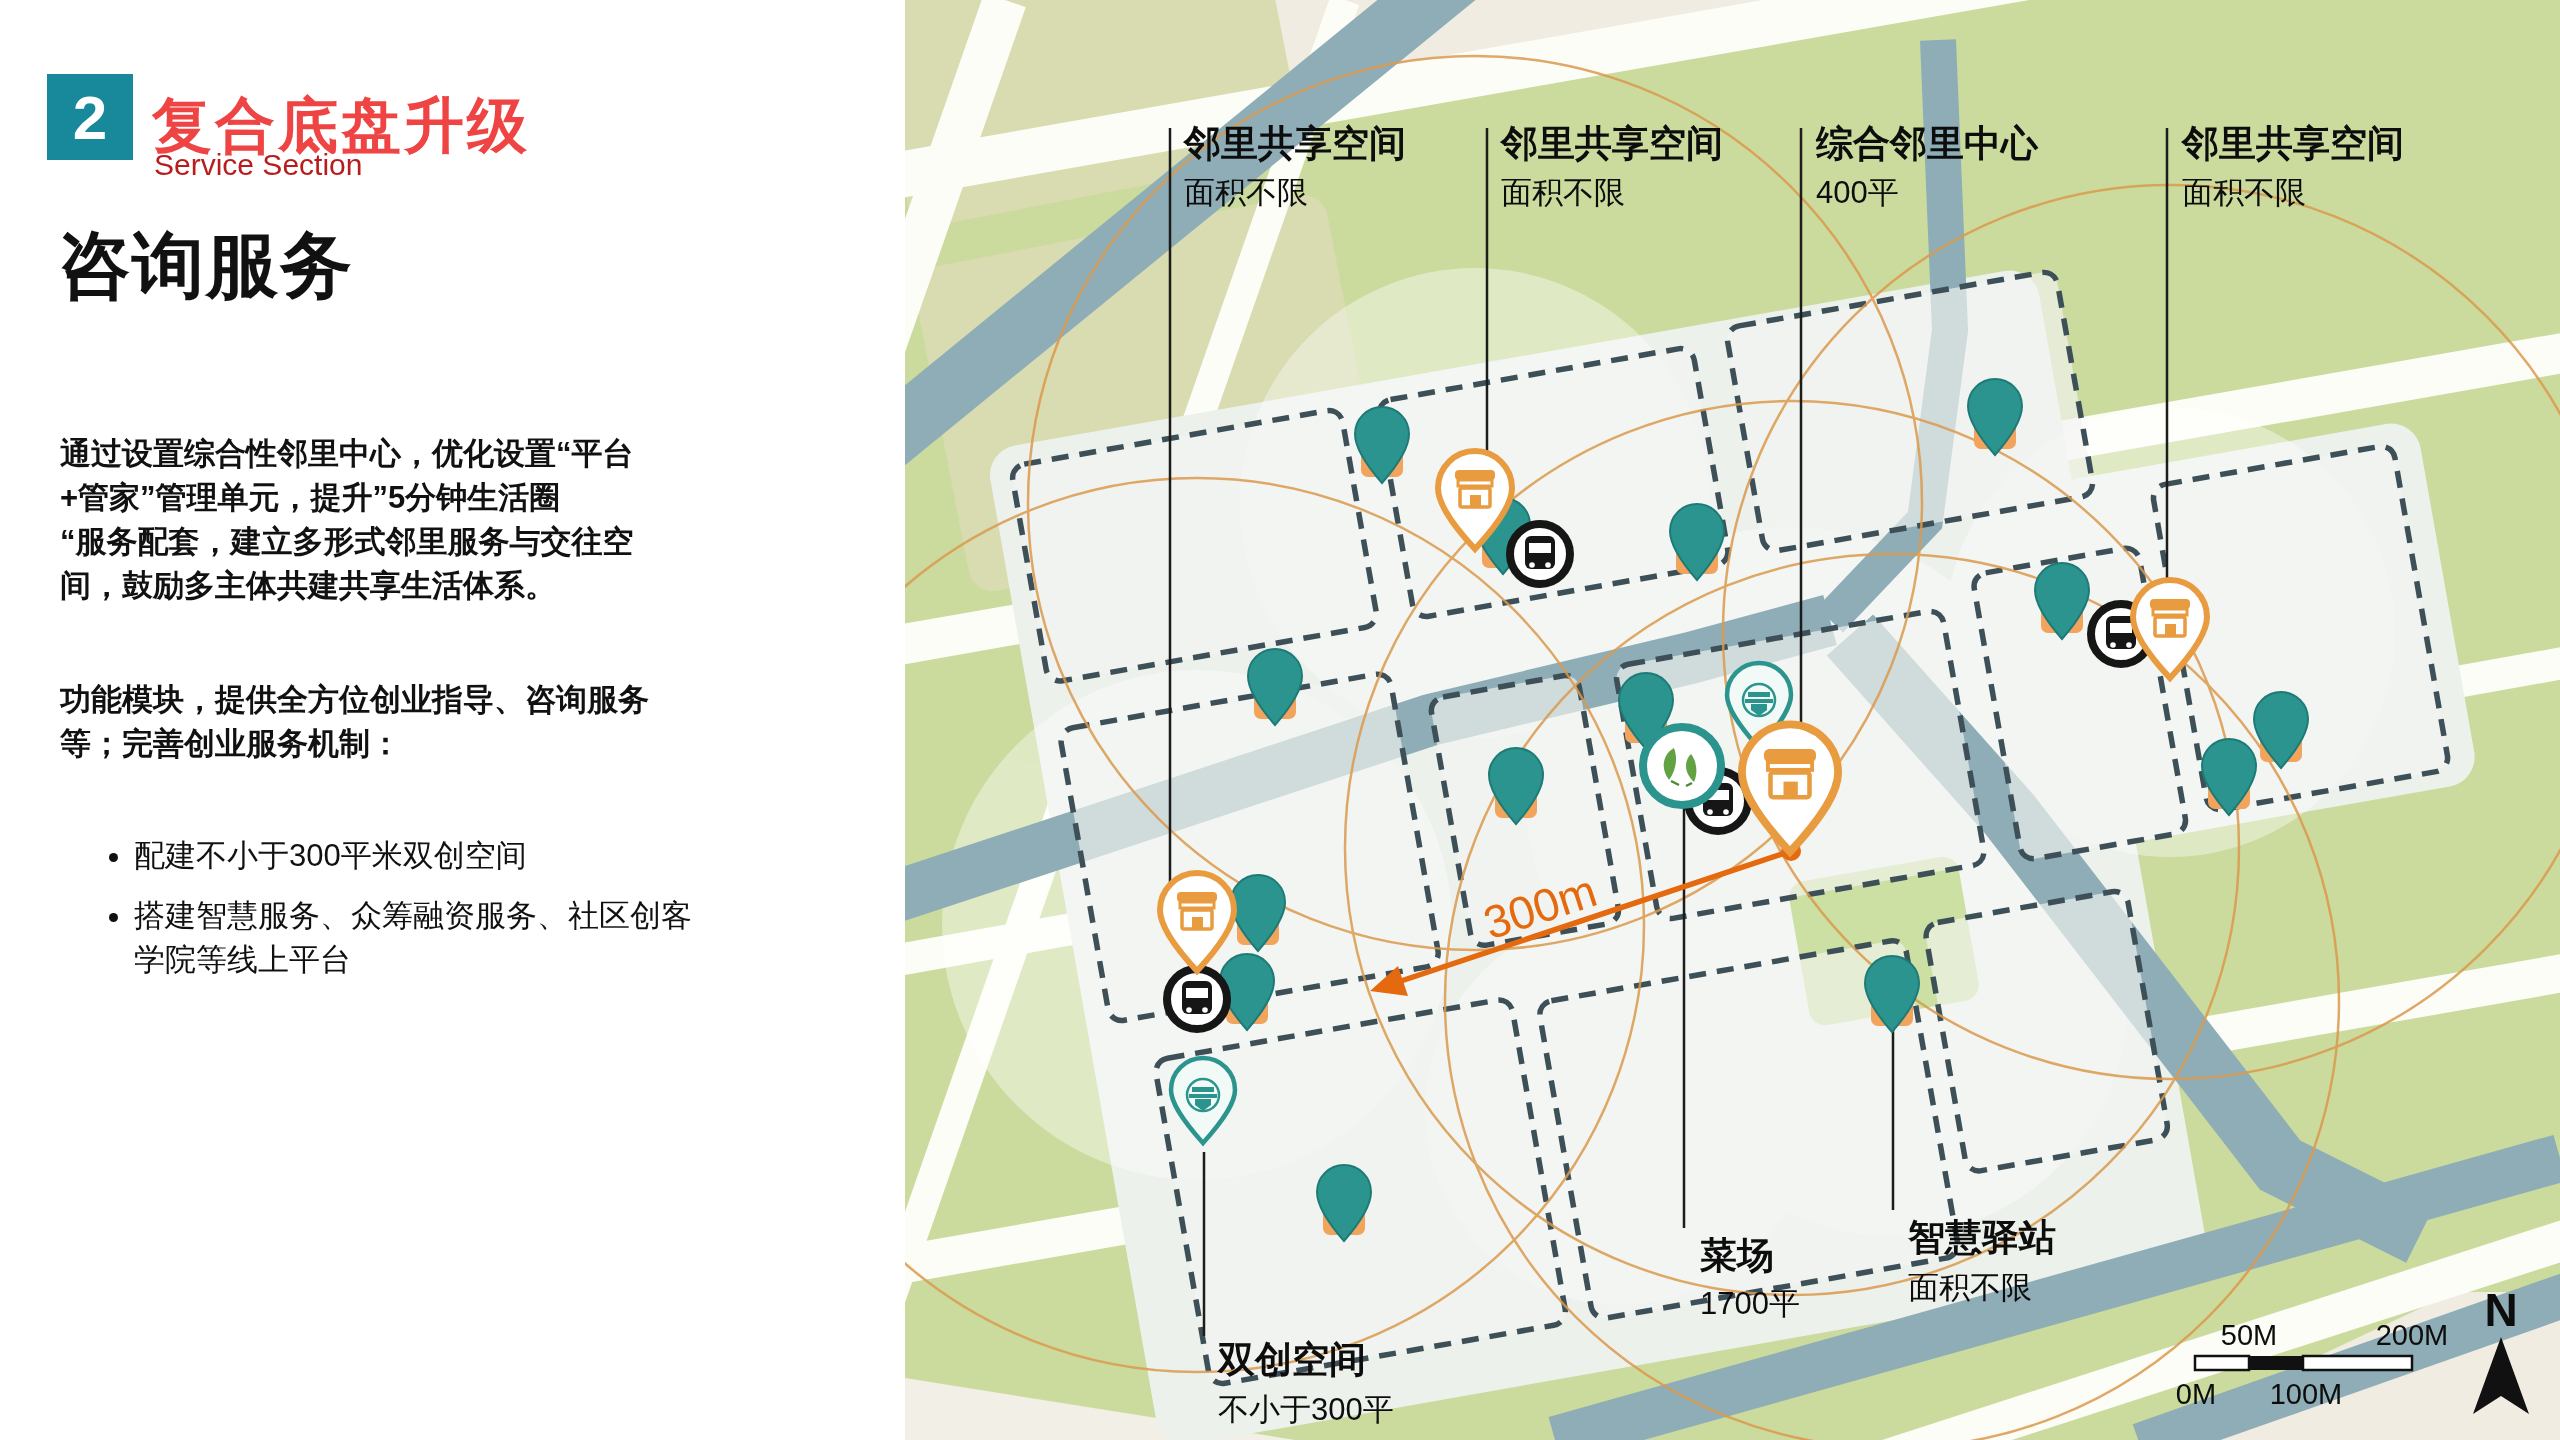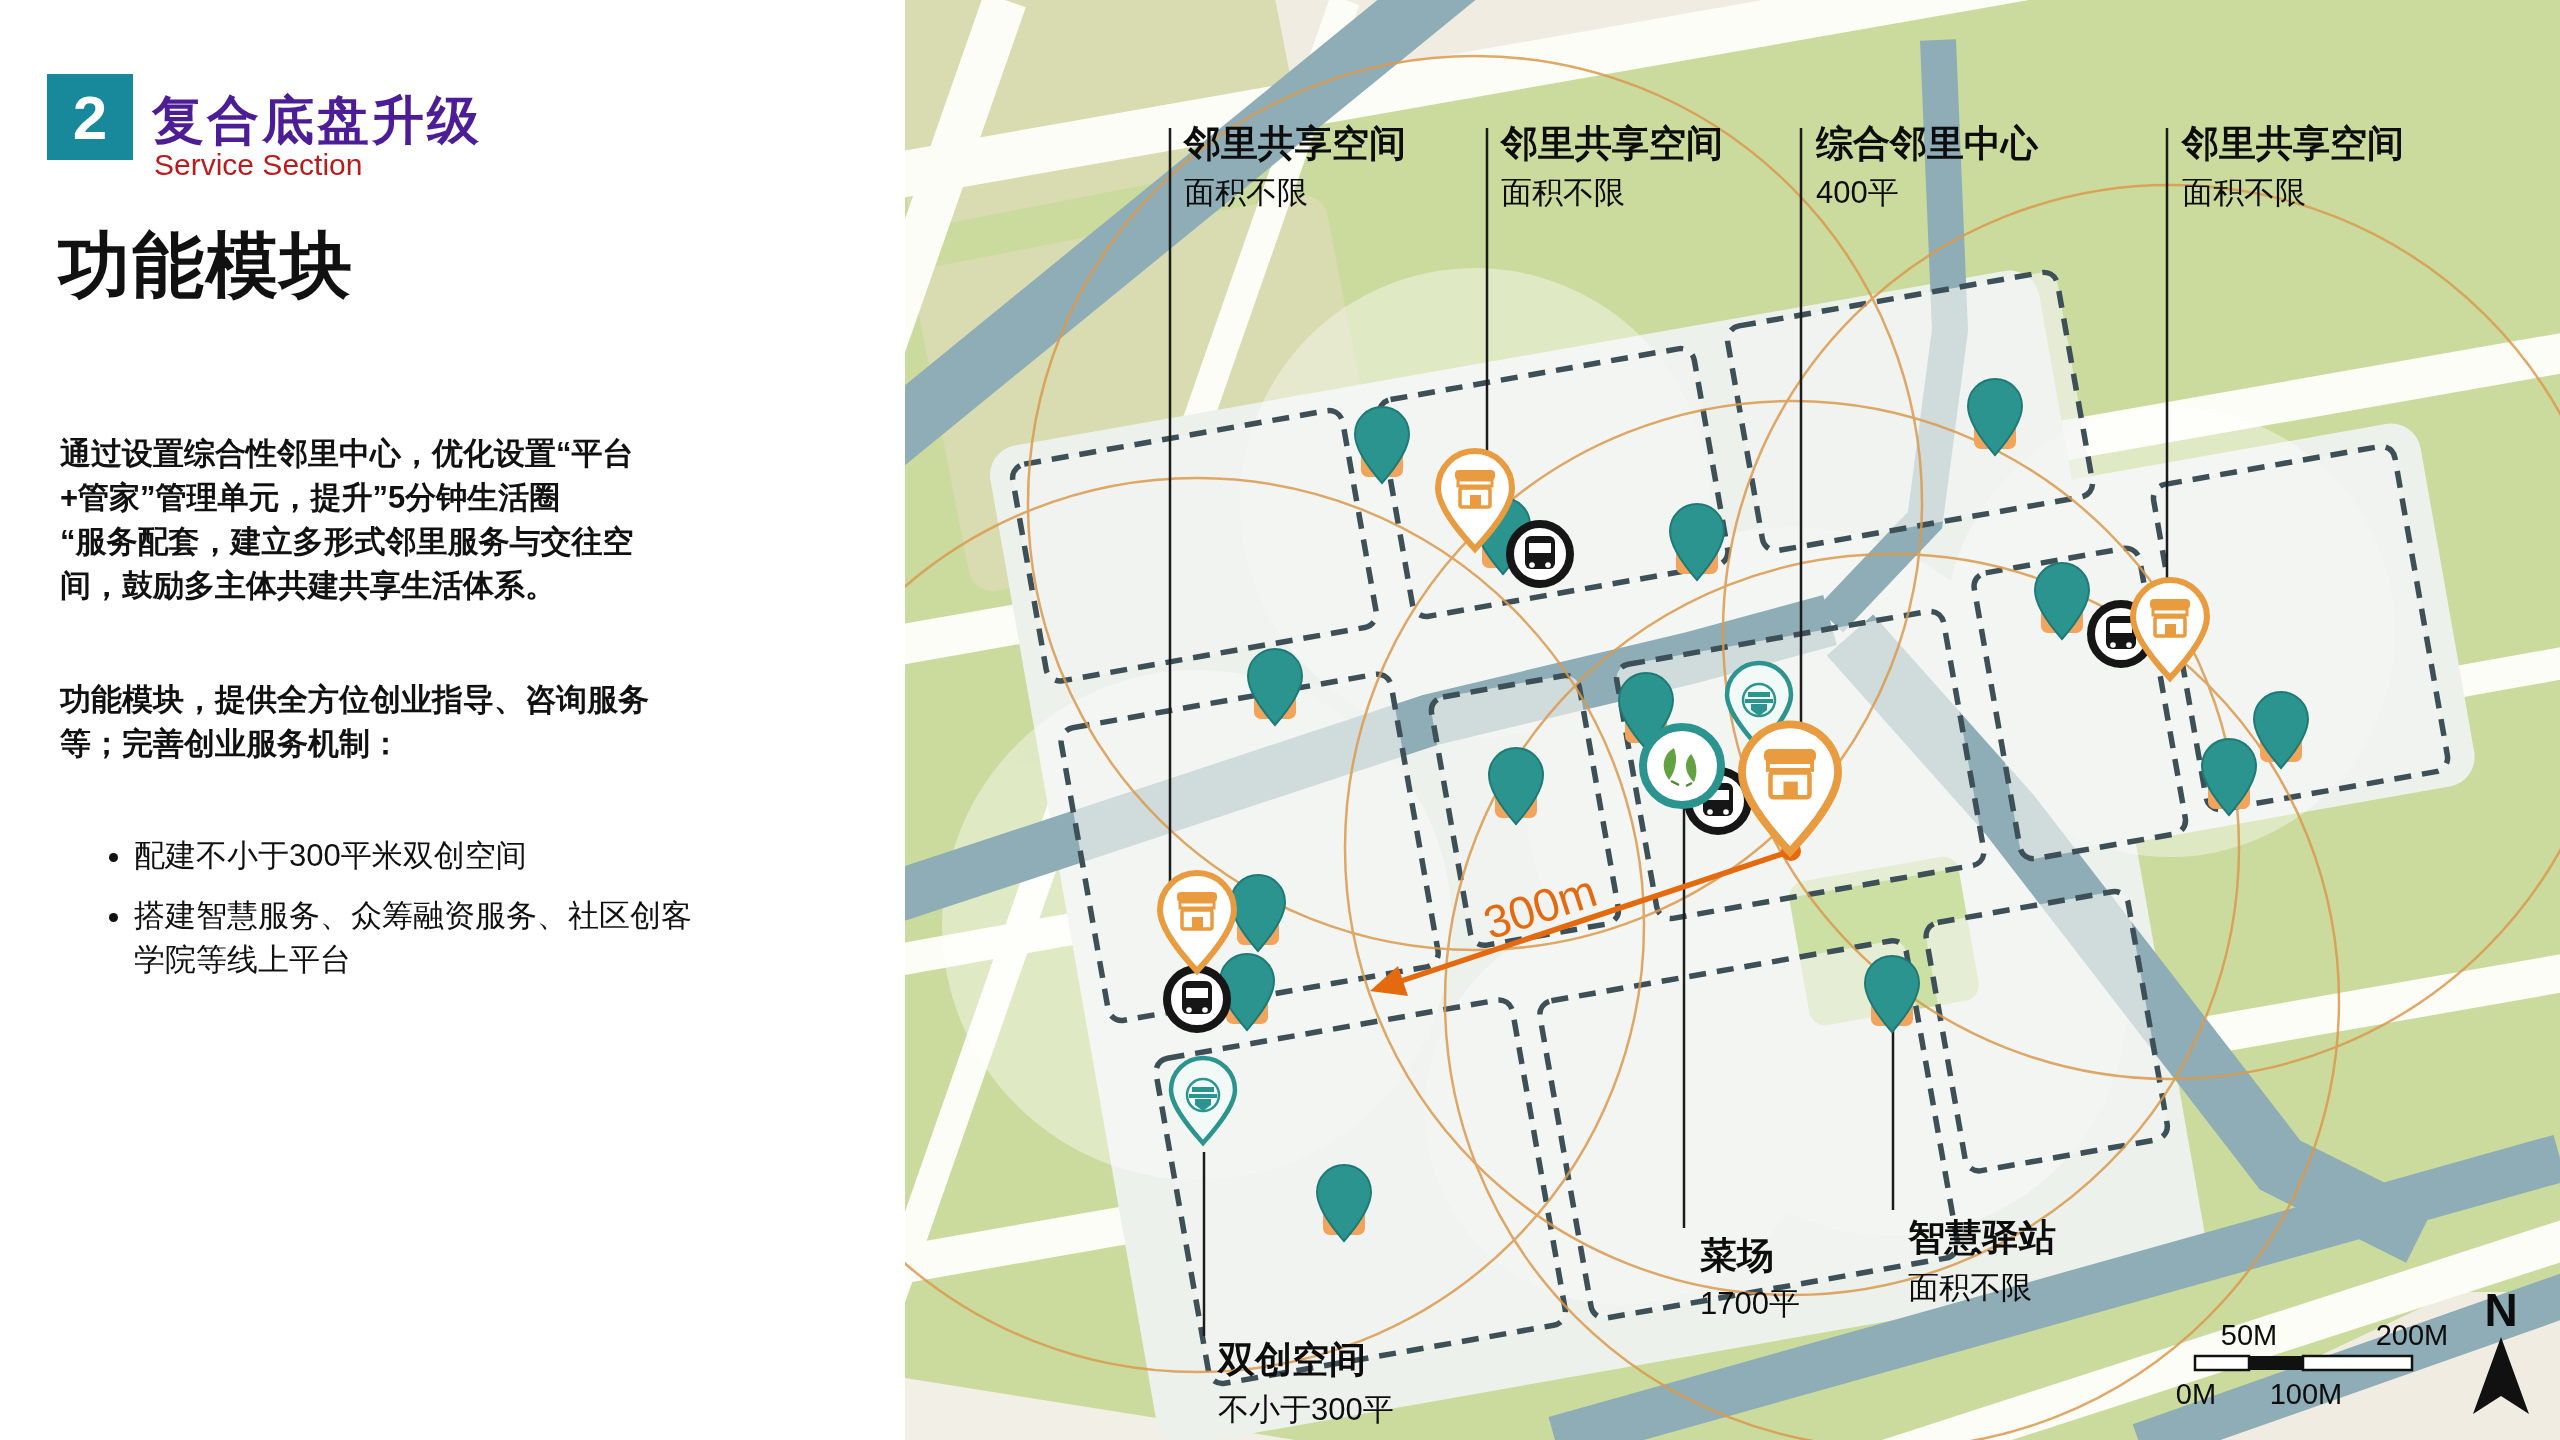--- a/index.html
+++ b/index.html
@@ -1,21 +1,21 @@
 <!DOCTYPE html>
 <html><head>
 <meta charset="utf-8">
 <style>
   html,body{margin:0;padding:0;background:#ffffff;}
   body{width:2560px;height:1440px;position:relative;overflow:hidden;
        font-family:"Liberation Sans","DejaVu Sans",sans-serif;color:#111;}
   .left-panel{position:absolute;left:0;top:0;width:905px;height:1440px;background:#fff;}
   .hdr-badge{position:absolute;left:47px;top:74px;width:86px;height:86px;background:#17899B;
              color:#fff;font-size:62px;font-weight:700;display:flex;align-items:center;justify-content:center;}
-  .hdr-title{position:absolute;left:152px;top:86px;font-size:52px;font-weight:800;color:#4c1d95;letter-spacing:3px;}
+  .hdr-title{position:absolute;left:152px;top:86px;font-size:60px;font-weight:800;color:#ef4444;letter-spacing:3px;}
   .hdr-sub{position:absolute;left:154px;top:148px;font-size:30px;color:#b91c1c;text-align:right;}
   .page-title{position:absolute;left:58px;top:218px;font-size:72px;font-weight:900;letter-spacing:2px;}
   .para{position:absolute;left:60px;width:800px;font-size:31px;line-height:44px;font-weight:700;}
   .para1{top:432px;}
   .para2{top:678px;}
   .bullets{position:absolute;left:60px;top:818px;width:560px;margin:16px;padding:0 0 0 58px;
            font-size:31px;line-height:44px;font-weight:400;}
   .bullets li{margin-bottom:16px;}
   .map-wrap{position:absolute;left:905px;top:0;width:1655px;height:1440px;}
   svg text{font-family:"Liberation Sans","DejaVu Sans",sans-serif;}
@@ -25,21 +25,21 @@
   .north-label{font-size:46px;font-weight:700;fill:#0d0d0d;}
   .dist-label{font-size:46px;fill:#E5690E;}
 </style>
 </head>
 <body>
 
 <div class="left-panel">
   <div class="hdr-badge">2</div>
   <div class="hdr-title">复合底盘升级</div>
   <div class="hdr-sub">Service Section</div>
-  <div class="page-title">功能模块</div>
+  <div class="page-title">咨询服务</div>
   <div class="para para1">
     <div>通过设置综合性邻里中心，优化设置“平台</div>
     <div>+管家”管理单元，提升”5分钟生活圈</div>
     <div>“服务配套，建立多形式邻里服务与交往空</div>
     <div>间，鼓励多主体共建共享生活体系。</div>
   </div>
   <div class="para para2">
     <div>功能模块，提供全方位创业指导、咨询服务</div>
     <div>等；完善创业服务机制：</div>
   </div>

